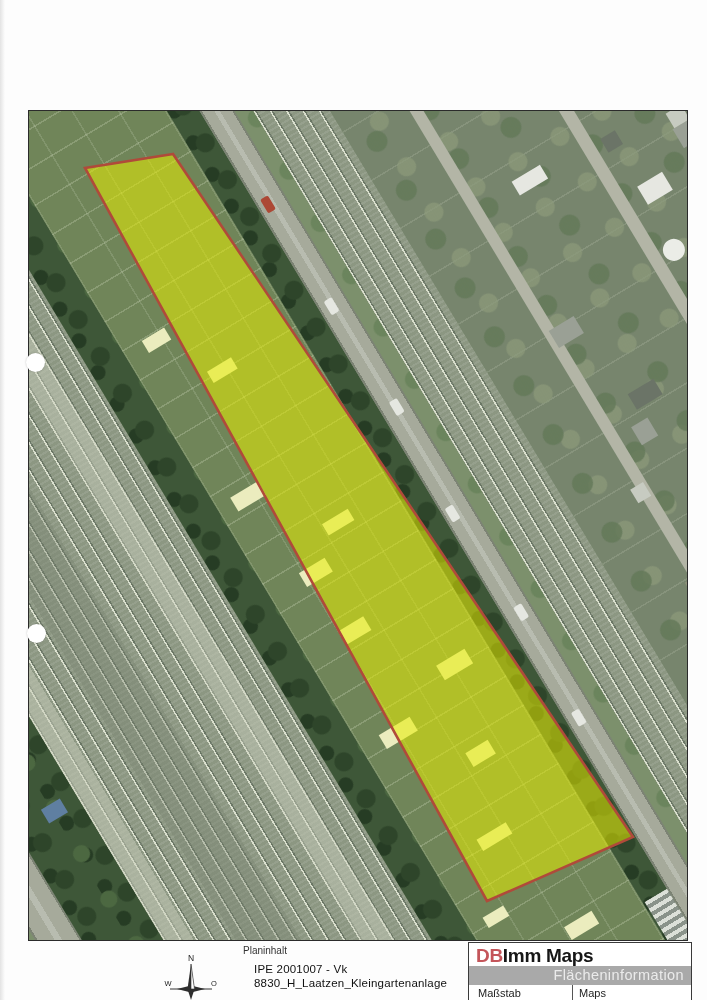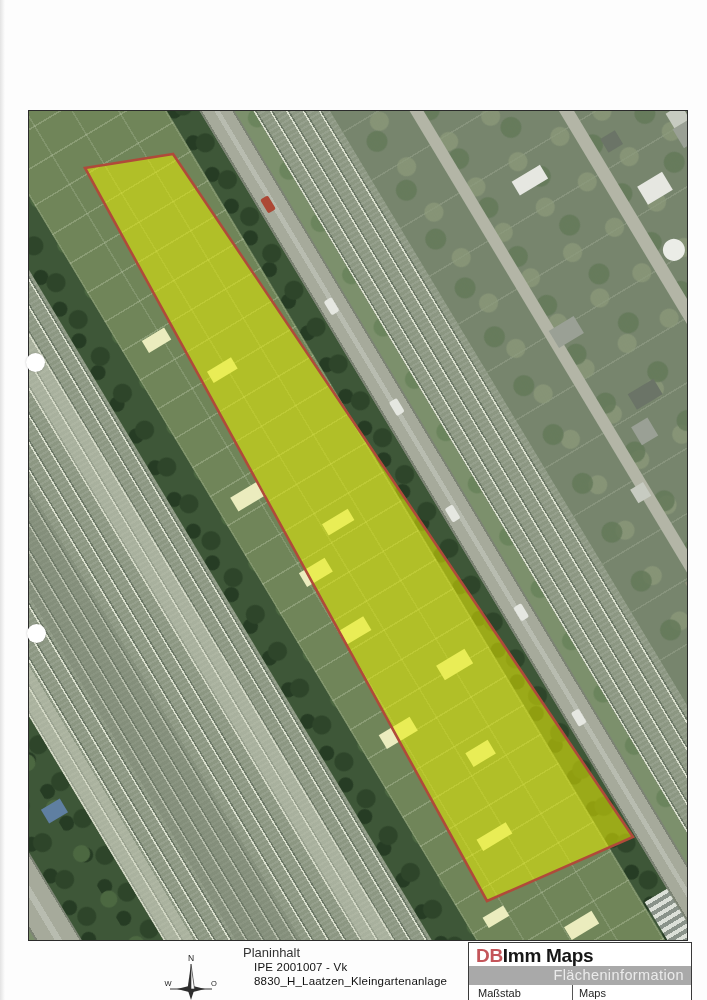--- a/index.html
+++ b/index.html
@@ -43,21 +43,21 @@
      radial-gradient(circle at 75% 70%, rgba(140,155,120,.7) 0 9px, rgba(0,0,0,0) 10px),
      repeating-linear-gradient(to bottom, rgba(230,235,215,.14) 0 1.5px, rgba(0,0,0,0) 1.5px 56px);
      background-size:61px 57px,49px 53px,auto;}
   .scn{position:absolute;}
   .svg-overlay{position:absolute;left:0;top:0;pointer-events:none;}
   .hole{position:absolute;width:19px;height:19px;border-radius:50%;background:#fff;
         box-shadow:0 0 2px rgba(0,0,0,.25);}
   
   .compass{position:absolute;left:160px;top:952px;}
   .plan-block{position:absolute;left:243px;top:945px;color:#111;}
-  .plan-label{font-size:13px;color:#333;margin-bottom:1px;}
+  .plan-label{font-size:10px;color:#333;margin-bottom:7px;}
   .plan-line{font-size:11.5px;line-height:13.5px;letter-spacing:.2px;}
   .info-box{position:absolute;left:468px;top:942px;width:224px;box-sizing:border-box;
             background:#fff;border:1.2px solid #3a3a3a;border-bottom:none;}
   .brand{height:21px;padding:2px 0 0 7px;font-size:19px;font-weight:bold;
          letter-spacing:-.3px;color:#161616;white-space:nowrap;}
   .brand .db{color:#c4555a;}
   .bar{height:19px;background:#a9a9a9;color:#ebebeb;font-size:14.5px;text-align:right;
        padding-right:7px;line-height:19px;letter-spacing:.4px;}
   .fields{display:flex;height:15px;border-bottom:1.5px solid #3a3a3a;}
   .field{font-size:11px;color:#222;padding-top:2px;}

